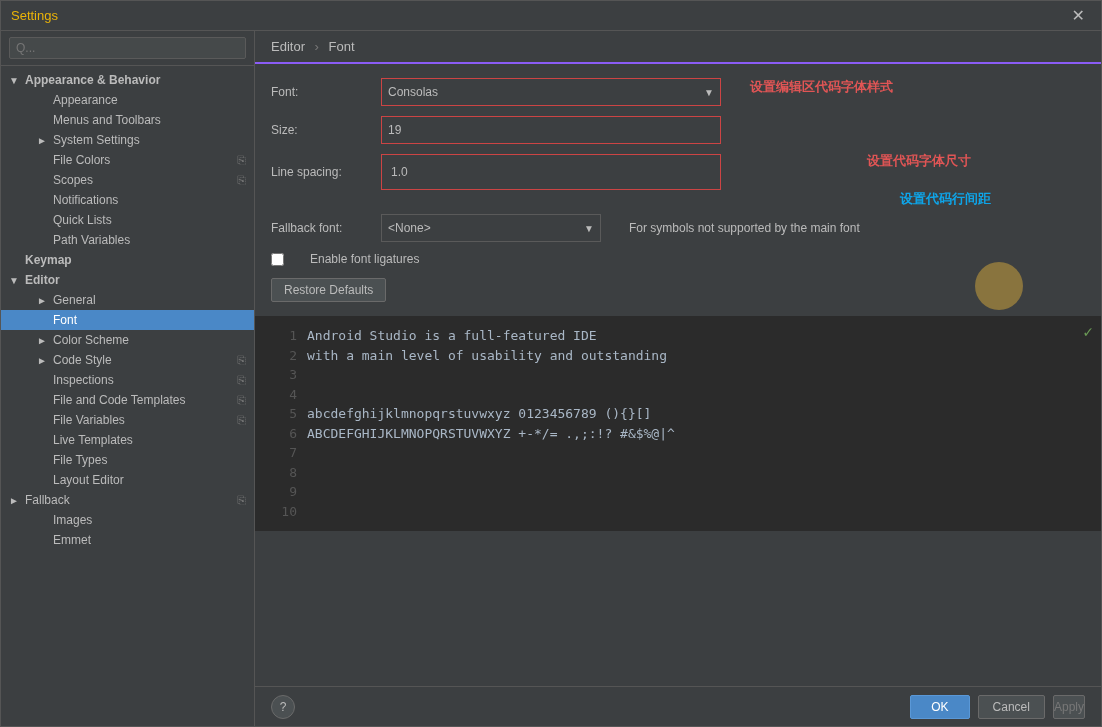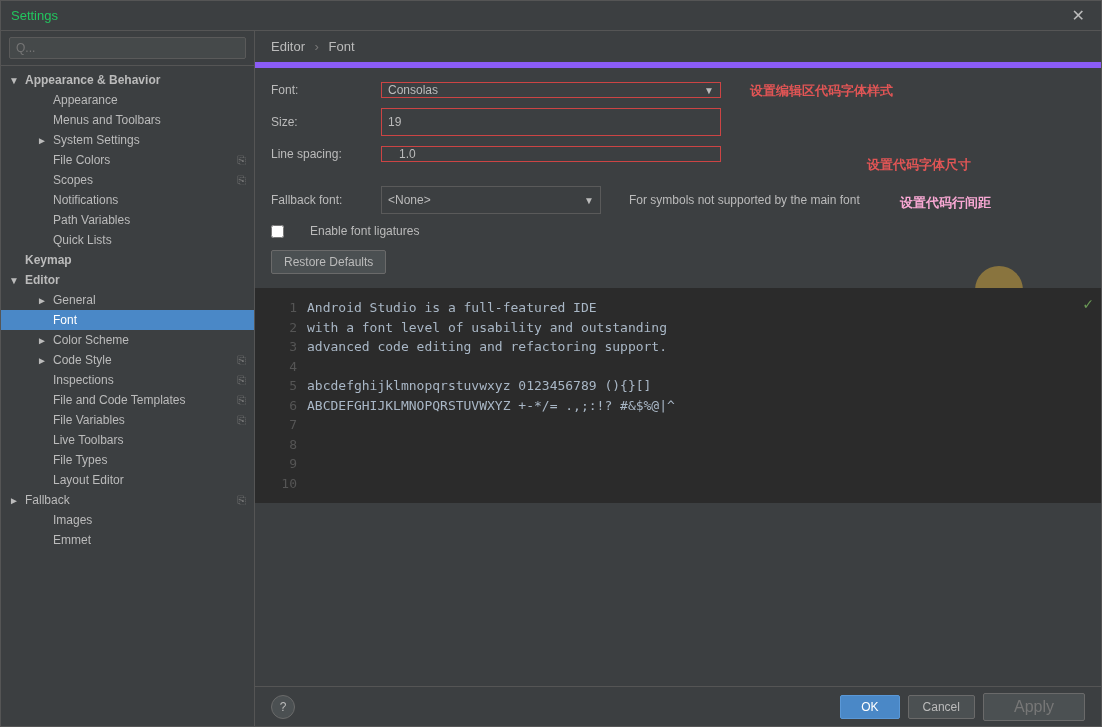--- a/index.html
+++ b/index.html
@@ -27,21 +27,21 @@
       height: 30px;
       display: flex;
       align-items: center;
       padding: 0 10px;
       border-bottom: 1px solid #555;
       flex-shrink: 0;
     }
 
     .title-bar-title {
       font-size: 13px;
-      color: #22c55e;
+      color: #eab308;
       flex: 1;
     }
 
     .title-bar-close {
       cursor: pointer;
       color: #bbbbbb;
       font-size: 16px;
       padding: 2px 6px;
     }
 
@@ -113,21 +113,21 @@
     .main-panel {
       flex: 1;
       display: flex;
       flex-direction: column;
       background: #3c3f41;
       overflow: hidden;
     }
 
     .panel-header {
       padding: 8px 16px;
-      border-bottom: 6px solid #8b5cf6;
+      border-bottom: 2px solid #8b5cf6;
       display: flex;
       align-items: center;
       flex-shrink: 0;
     }
 
     .breadcrumb {
       font-size: 13px;
       color: #bbbbbb;
     }
 
@@ -152,21 +152,21 @@
 
     .form-label {
       width: 110px;
       font-size: 12px;
       color: #bbbbbb;
       flex-shrink: 0;
     }
 
     .font-select-box {
       width: 340px;
-      height: 16px;
+      height: 28px;
       border: 1px solid #cc4444;
       background: #3c3f41;
       display: flex;
       align-items: center;
       padding: 0 6px;
     }
 
     .font-select-value {
       flex: 1;
       font-size: 12px;
@@ -188,26 +188,26 @@
       padding: 0 6px;
     }
 
     .size-value {
       font-size: 12px;
       color: #bbbbbb;
     }
 
     .line-spacing-box {
       width: 340px;
-      height: 16px;
+      height: 36px;
       border: 1px solid #cc4444;
       background: #3c3f41;
       display: flex;
       align-items: center;
-      padding: 0 17px;
+      padding: 0 9px;
     }
 
     .line-spacing-value {
       font-size: 12px;
       color: #bbbbbb;
     }
 
     .fallback-row {
       display: flex;
       align-items: center;
@@ -359,22 +359,22 @@
       font-size: 12px;
       padding: 4px 14px;
       cursor: pointer;
       border-radius: 2px;
     }
 
     .btn-apply {
       background: #4b5052;
       border: 1px solid #6a6a6a;
       color: #777;
-      font-size: 16px;
-      padding: 4px 30px;
+      font-size: 12px;
+      padding: 4px 0;
       cursor: pointer;
       border-radius: 2px;
     }
 
     .help-btn {
       width: 24px;
       height: 24px;
       border-radius: 50%;
       border: 1px solid #6a6a6a;
       background: #4b5052;
@@ -434,25 +434,25 @@
             <span class="arrow"></span>
             <span>Scopes</span>
             <span class="icon-copy">⎘</span>
           </div>
           <div class="tree-item tree-indent-1">
             <span class="arrow"></span>
             <span>Notifications</span>
           </div>
           <div class="tree-item tree-indent-1">
             <span class="arrow"></span>
+            <span>Quick Lists</span>
+          </div>
+          <div class="tree-item tree-indent-1">
+            <span class="arrow"></span>
             <span>Path Variables</span>
-          </div>
-          <div class="tree-item tree-indent-1">
-            <span class="arrow"></span>
-            <span>Quick Lists</span>
           </div>
           <div class="tree-item">
             <span class="arrow"></span>
             <span style="font-weight: bold;">Keymap</span>
           </div>
           <div class="tree-item">
             <span class="arrow">▼</span>
             <span style="font-weight: bold;">Editor</span>
           </div>
           <div class="tree-item tree-indent-1">
@@ -482,21 +482,21 @@
             <span>File and Code Templates</span>
             <span class="icon-copy">⎘</span>
           </div>
           <div class="tree-item tree-indent-1">
             <span class="arrow"></span>
             <span>File Variables</span>
             <span class="icon-copy">⎘</span>
           </div>
           <div class="tree-item tree-indent-1">
             <span class="arrow"></span>
-            <span>Live Toolbars</span>
+            <span>Live Templates</span>
           </div>
           <div class="tree-item tree-indent-1">
             <span class="arrow"></span>
             <span>File Types</span>
           </div>
           <div class="tree-item tree-indent-1">
             <span class="arrow"></span>
             <span>Layout Editor</span>
           </div>
           <div class="tree-item">
@@ -548,21 +548,21 @@
 
         
         <div class="form-row">
           <div class="form-label">Size:</div>
           <div class="size-field-box">
             <span class="size-value">19</span>
           </div>
         </div>
 
         
-        <div class="annotation" style="top: 126px; right: 110px; font-size:13px; color:#f9a8d4;">
+        <div class="annotation" style="top: 126px; right: 110px; font-size:13px; color:#0ea5e9;">
           <span>设置代码行间距</span>
         </div>
 
         
         <div class="form-row">
           <div class="form-label">Line spacing:</div>
           <div class="line-spacing-box">
             <span class="line-spacing-value">1.0</span>
           </div>
         </div>
@@ -595,25 +595,24 @@
         
         <div class="preview-area" id="preview-area">
           <span class="preview-check">✓</span>
           <div id="preview-lines">
               <div class="preview-line">
                 <span class="line-num">1</span>
                 <span class="line-content">Android Studio is a full-featured IDE</span>
               </div>
               <div class="preview-line">
                 <span class="line-num">2</span>
-                <span class="line-content">with a font level of usability and outstanding</span>
+                <span class="line-content">with a main level of usability and outstanding</span>
               </div>
               <div class="preview-line">
                 <span class="line-num">3</span>
-                <span class="line-content">advanced code editing and refactoring support.</span>
               </div>
               <div class="preview-line">
                 <span class="line-num">4</span>
                 <span class="line-content"></span>
               </div>
               <div class="preview-line">
                 <span class="line-num">5</span>
                 <span class="line-content">abcdefghijklmnopqrstuvwxyz 0123456789 (){}[]</span>
               </div>
               <div class="preview-line">

